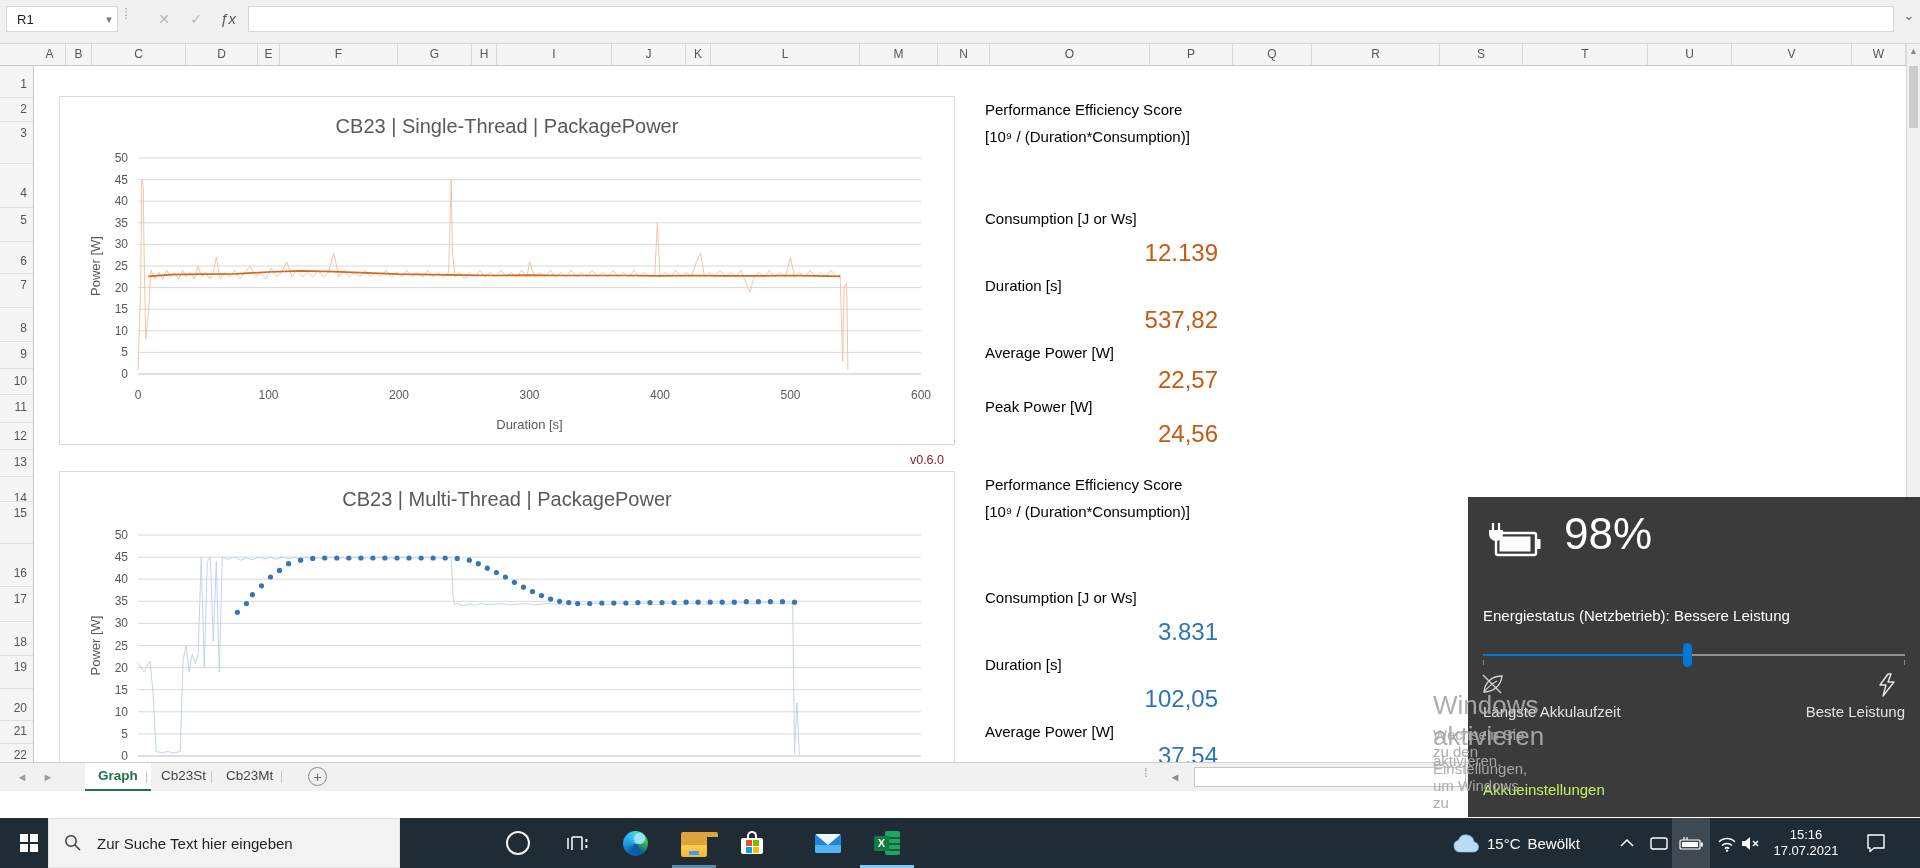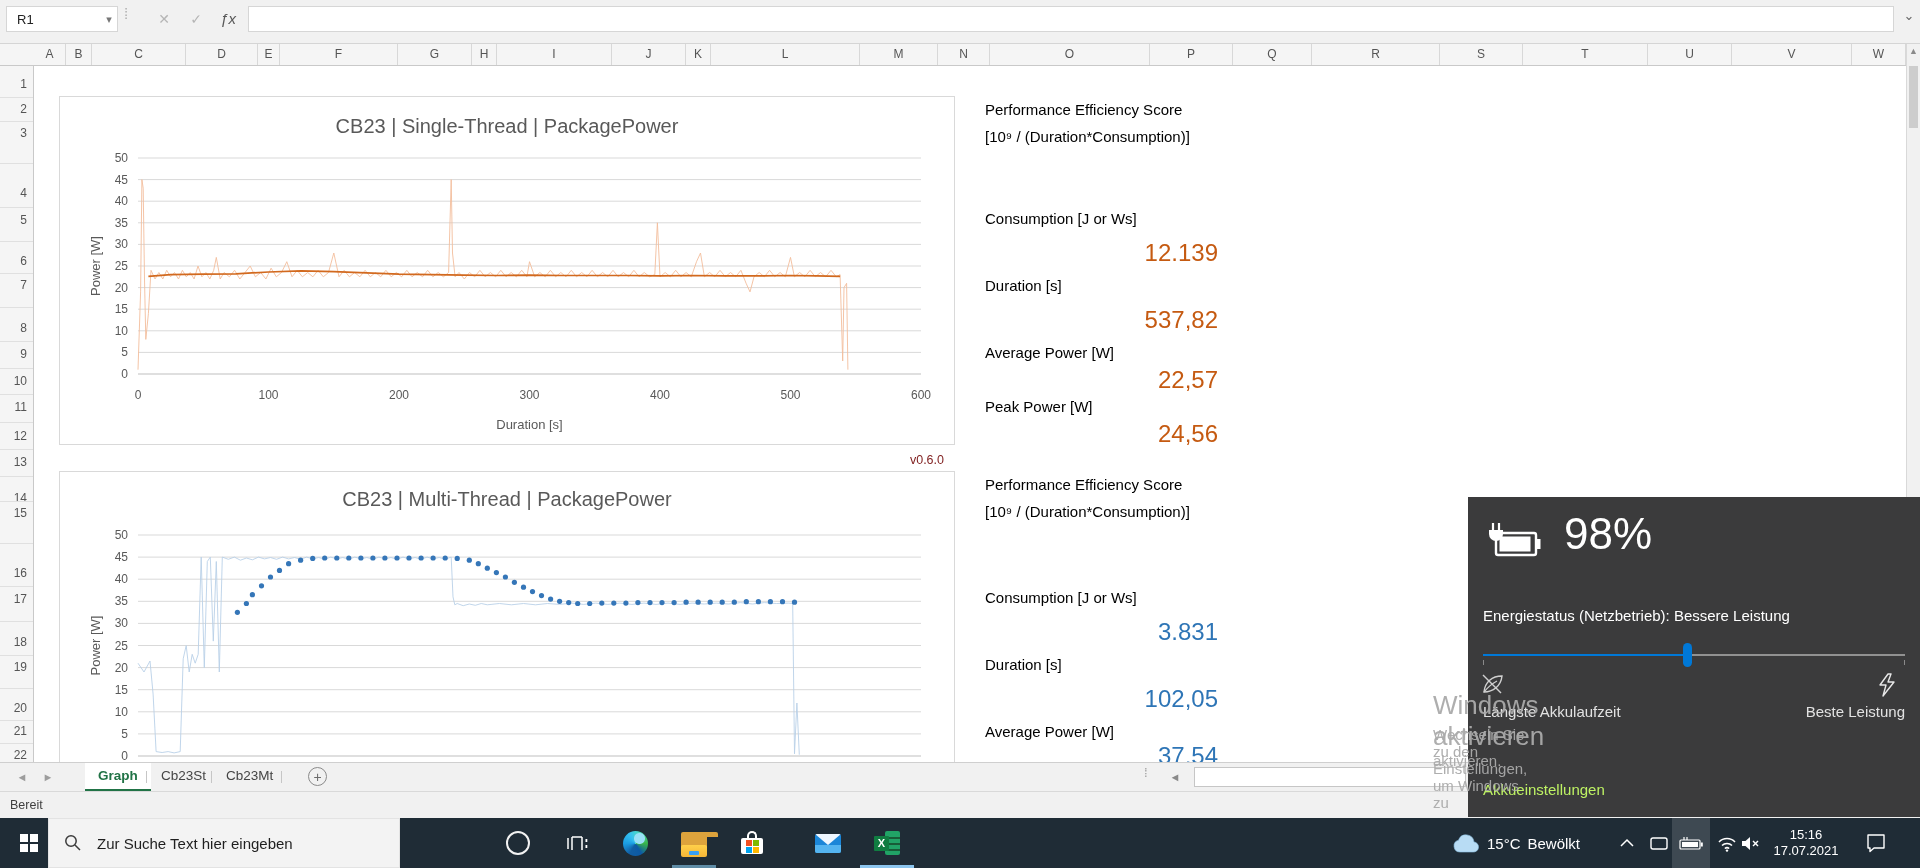--- a/index.html
+++ b/index.html
@@ -372,21 +372,20 @@
     <div class="tab" style="left:213px">Cb23Mt</div>
     <div class="tabsep" style="left:281px"></div>
     <div id="addsheet">+</div>
     <div id="hgrip">⁞</div>
     <div id="hleft">◄</div>
     <div id="htrack">
         <div id="hthumb"></div>
       </div>
   </div>
 
-  <div id="statusbar"><span>Bereit</span></div>
 
   <div id="flyout">
     <svg style="position:absolute;left:14px;top:24px" width="62" height="40" viewBox="0 0 62 40">
       <path d="M11 2 v7 M17 2 v7" stroke="#fff" stroke-width="2.2" fill="none"></path>
       <path d="M7 9 h14 v4 a7 7 0 0 1 -14 0 z" fill="#fff"></path>
       <rect x="14" y="12" width="40" height="22" rx="2" fill="none" stroke="#fff" stroke-width="2.4"></rect>
       <rect x="54.5" y="18" width="4" height="10" fill="#fff"></rect>
       <rect x="17.5" y="15.5" width="31" height="15" fill="#fff"></rect>
     </svg>
     <div id="fly-pct">98%</div>

